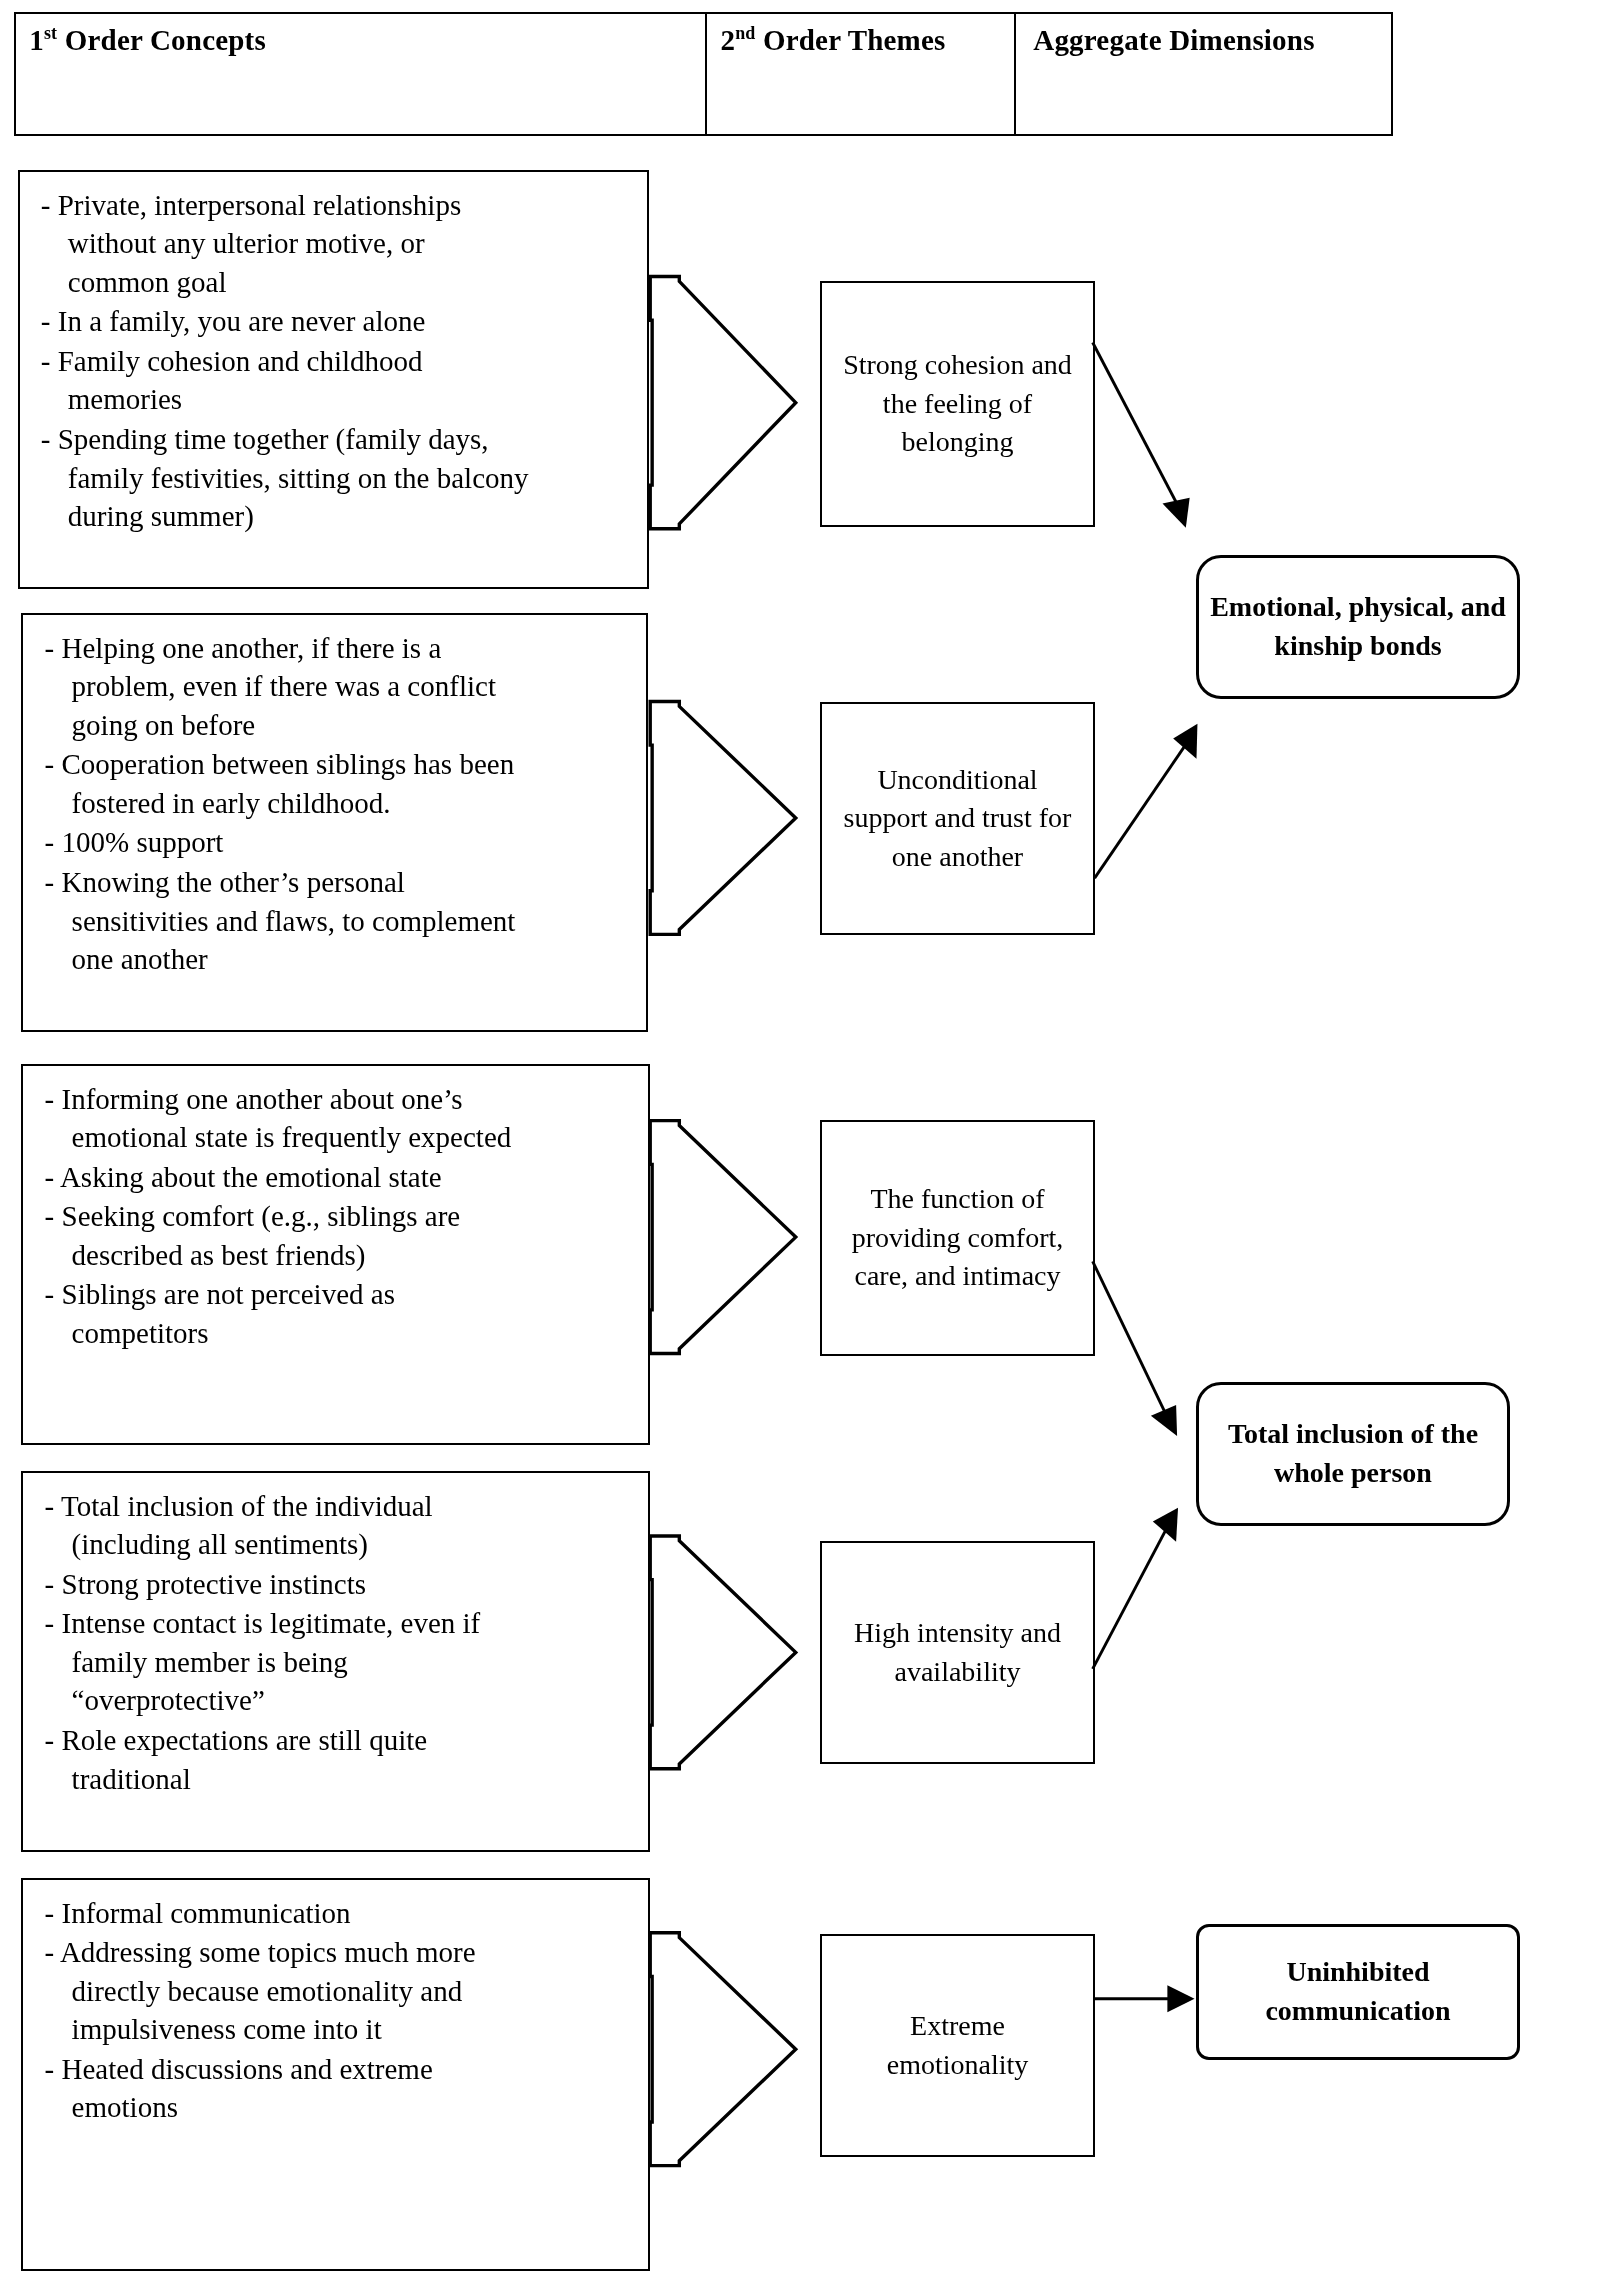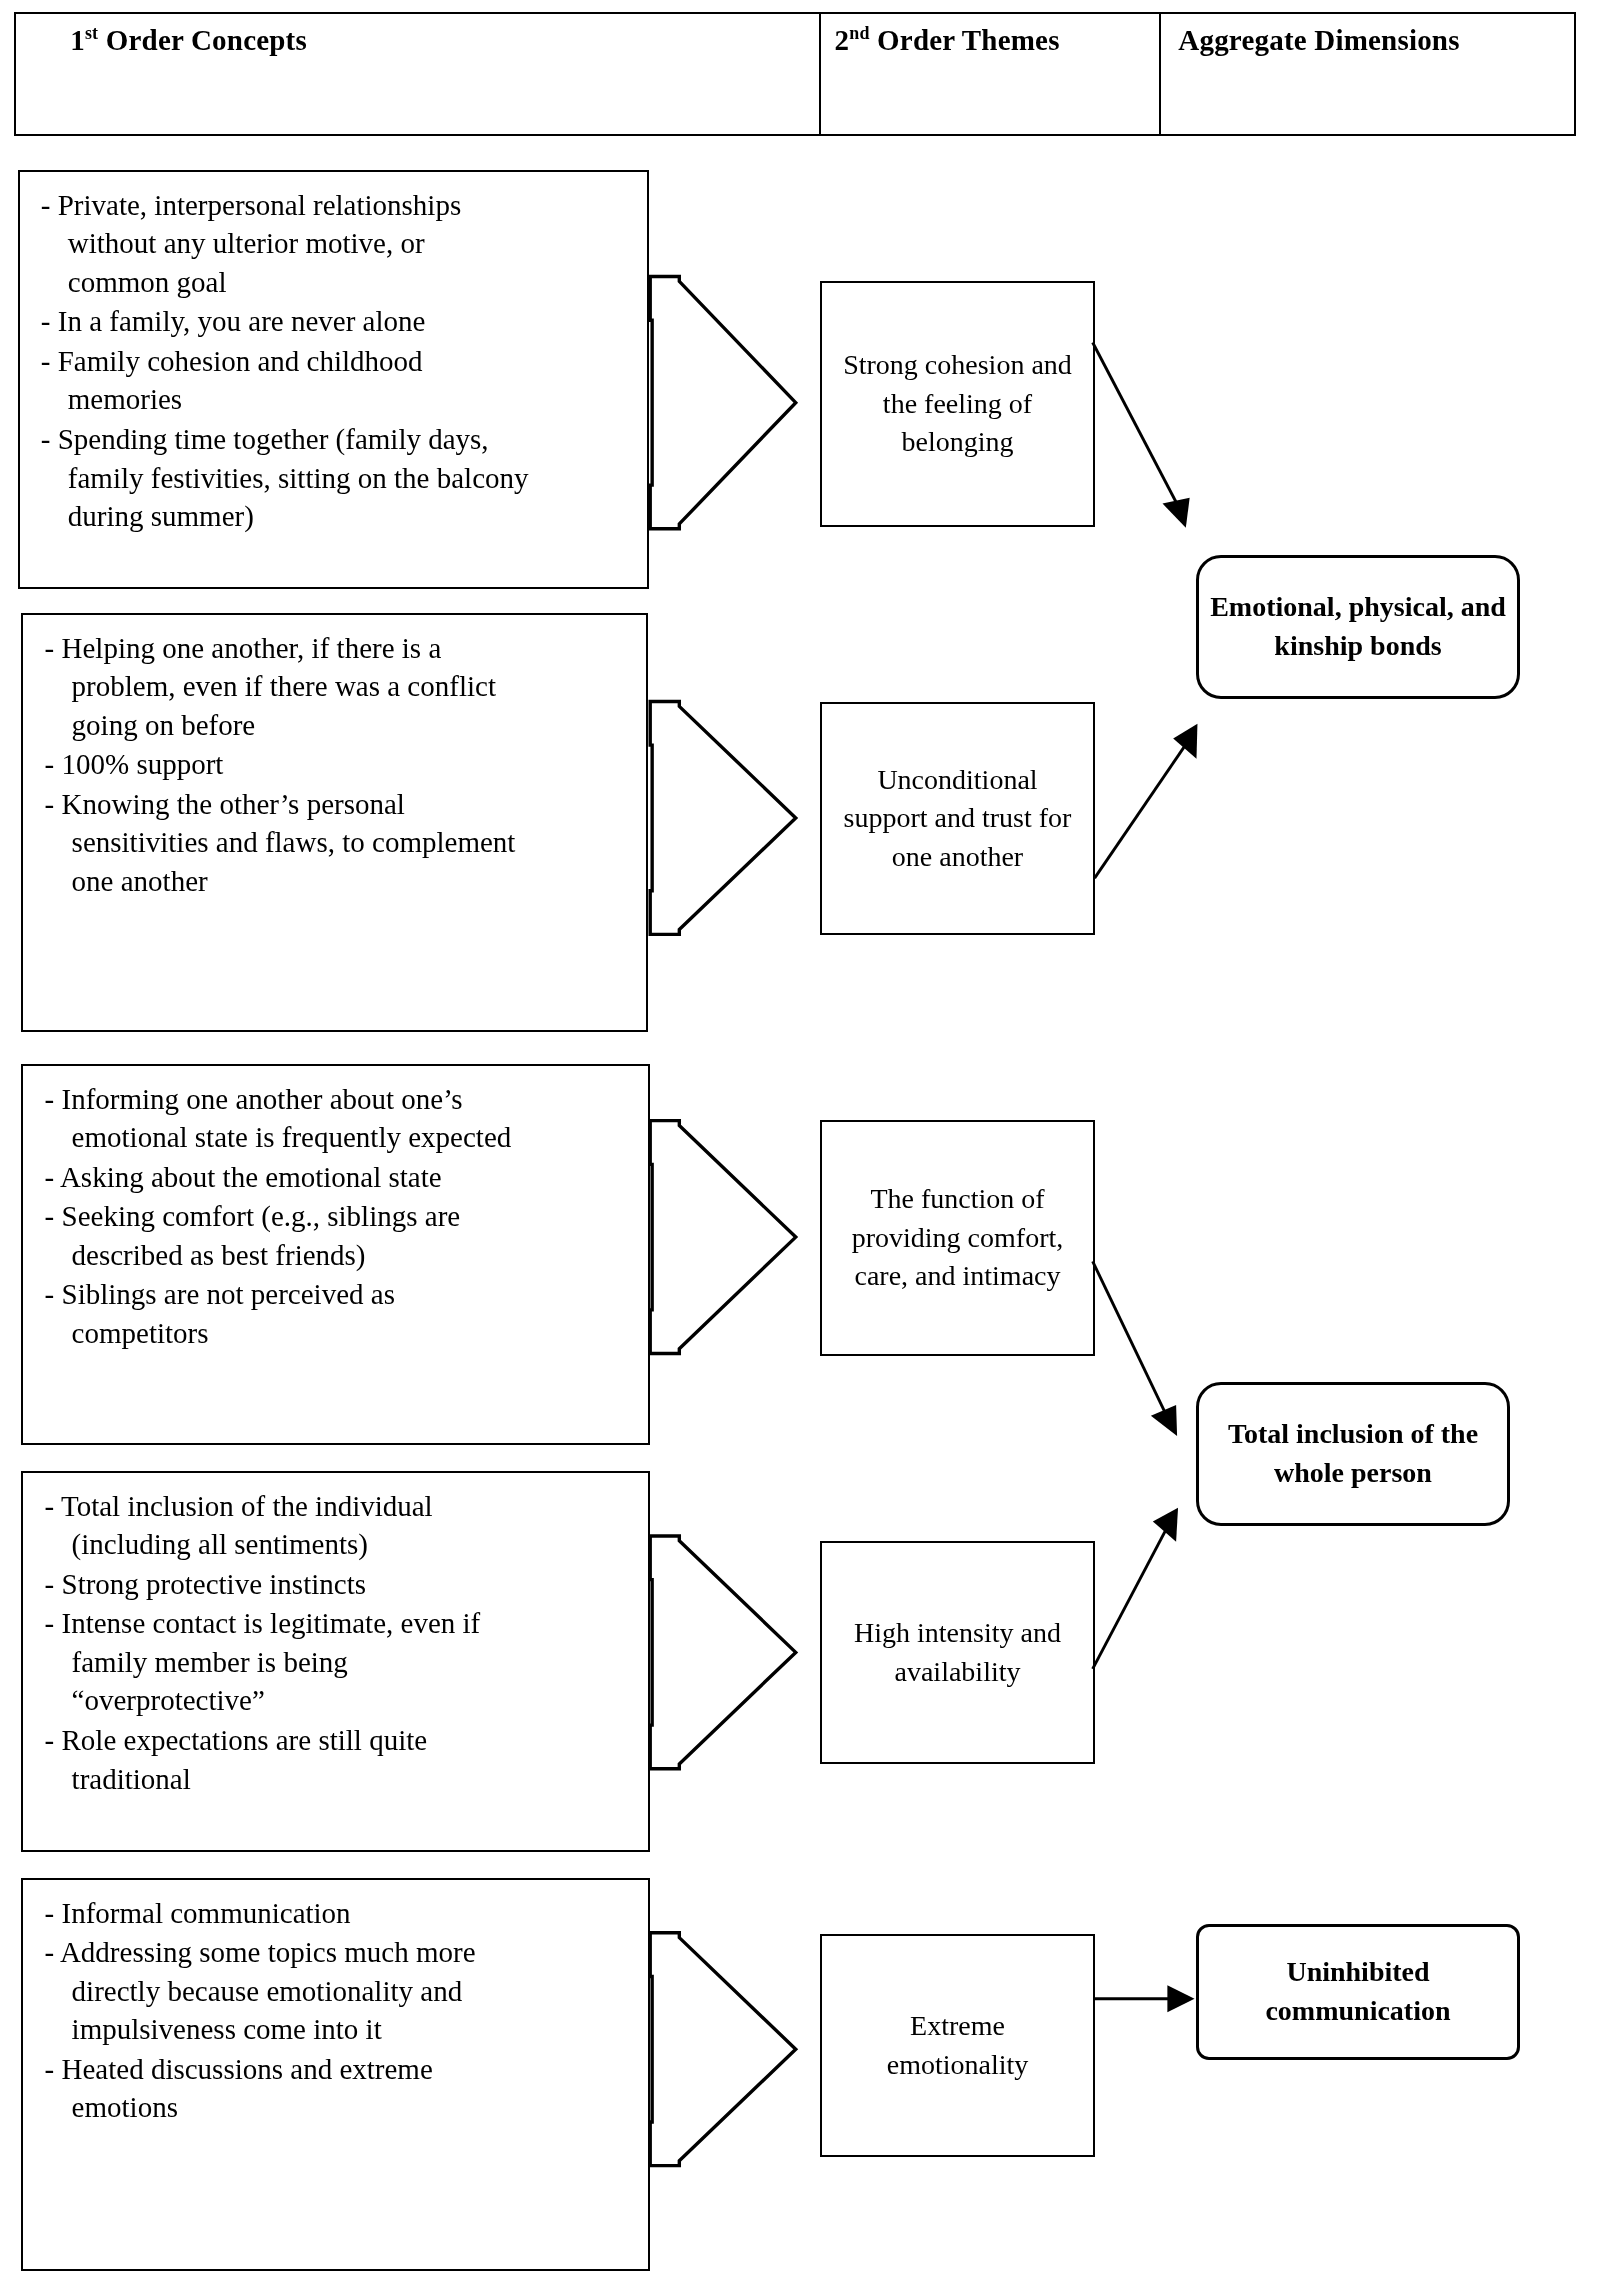--- a/index.html
+++ b/index.html
@@ -18,26 +18,25 @@
     height: 2285px;
     background: #ffffff;
     overflow: hidden;
   }
 
   
   .hdr-table {
     position: absolute;
     left: 13.6px;
     top: 11.6px;
-    width: 1562px;
+    width: 1379px;
     height: 124px;
     border: 2.9px solid #000;
     box-sizing: border-box;
     display: flex;
-    padding-left: 41px;
   }
   .hdr-cell {
     box-sizing: border-box;
     padding: 11.6px 13.6px 0 13.6px;
     font-weight: bold;
     font-size: 29px;
     line-height: 1.1;
     letter-spacing: 0.2px;
   }
   .hdr-cell.c1 { width: 786px; border-right: 2.9px solid #000; }
@@ -163,20 +162,22 @@
 family festivities, sitting on the balcony
 during summer)</li>
     </ul>
   </div>
 
   <div class="concept-box" style="left:21.3px; top:613px; width:627px; height:419px;">
     <ul class="concept-list">
       <li>Helping one another, if there is a
 problem, even if there was a conflict
 going on before</li>
+      <li>Cooperation between siblings has been
+fostered in early childhood.</li>
       <li>100% support</li>
       <li>Knowing the other’s personal
 sensitivities and flaws, to complement
 one another</li>
     </ul>
   </div>
 
   <div class="concept-box" style="left:21.3px; top:1064px; width:629px; height:381px;">
     <ul class="concept-list">
       <li>Informing one another about one’s

